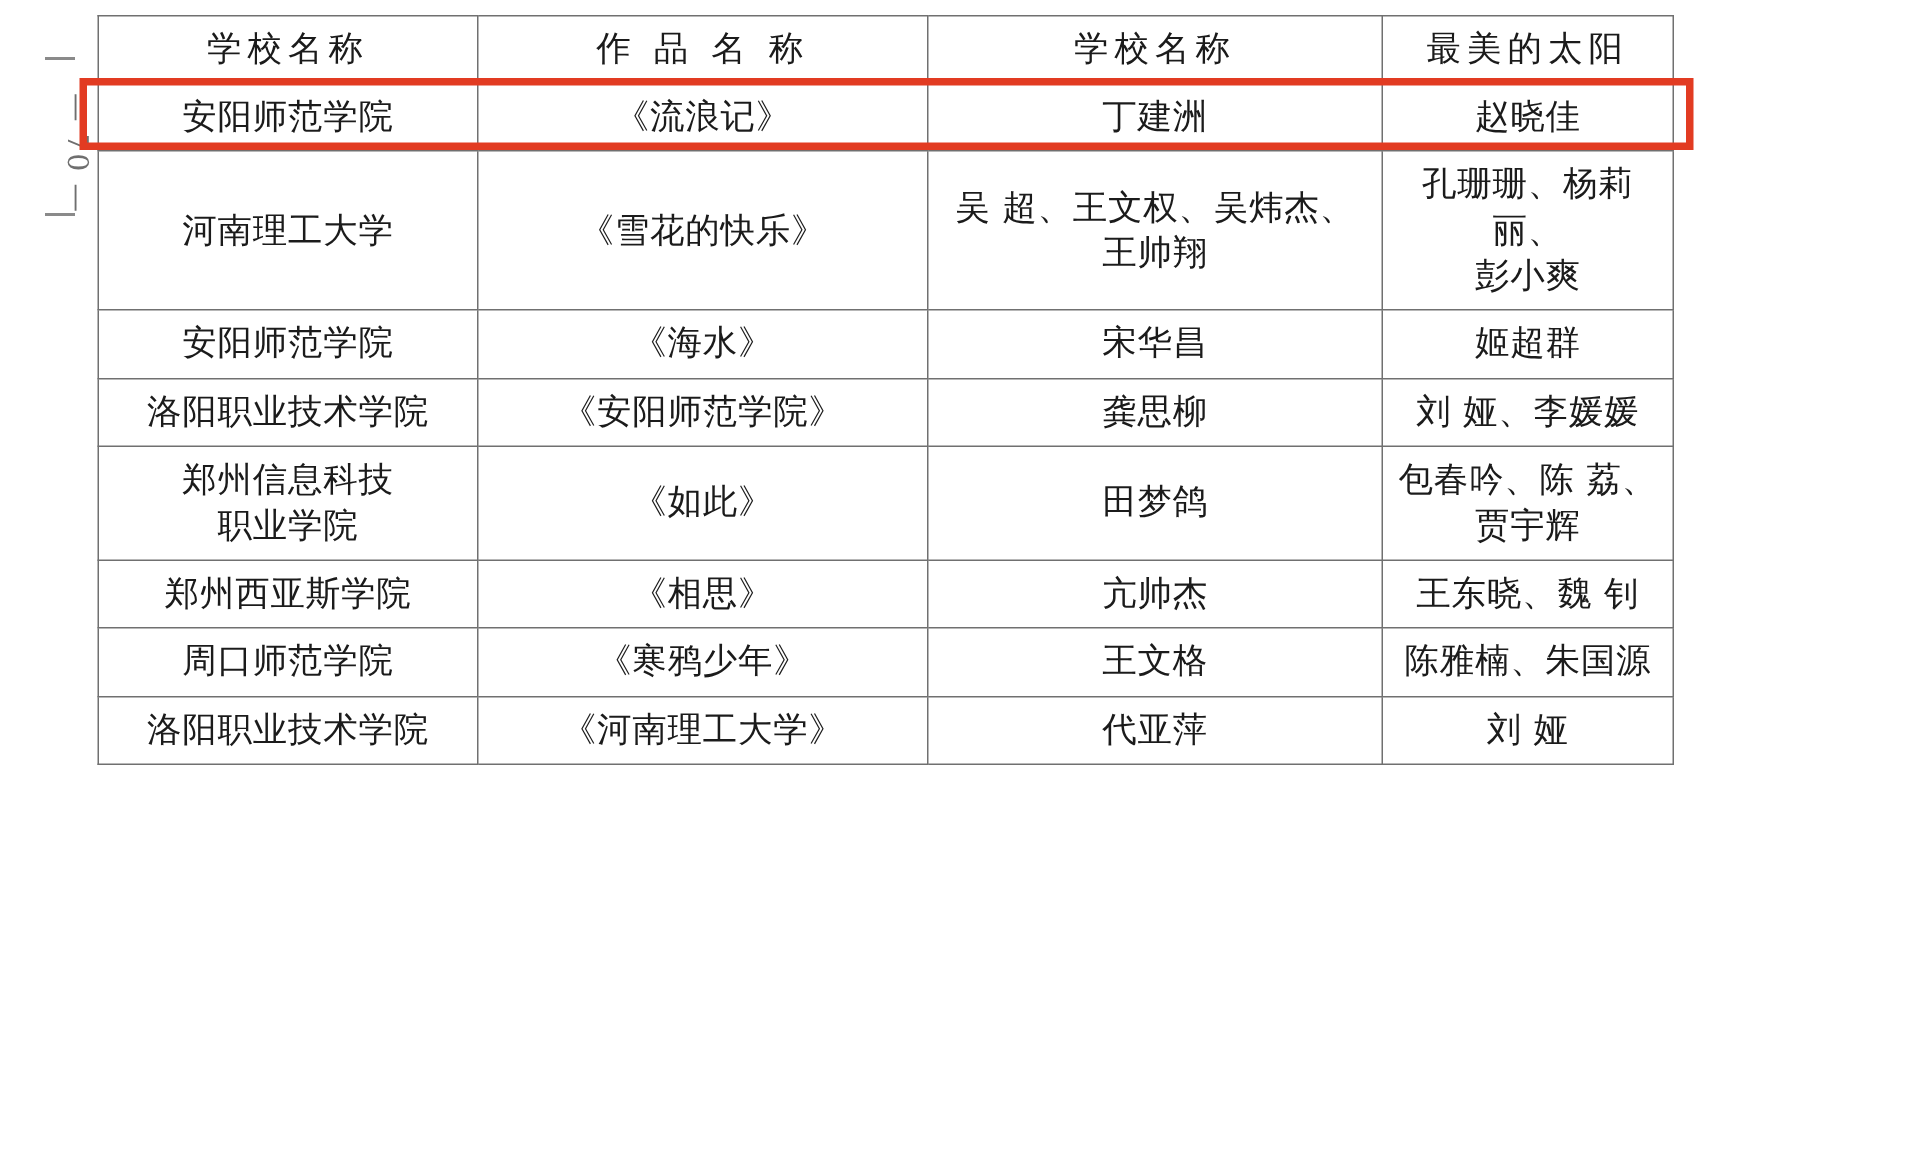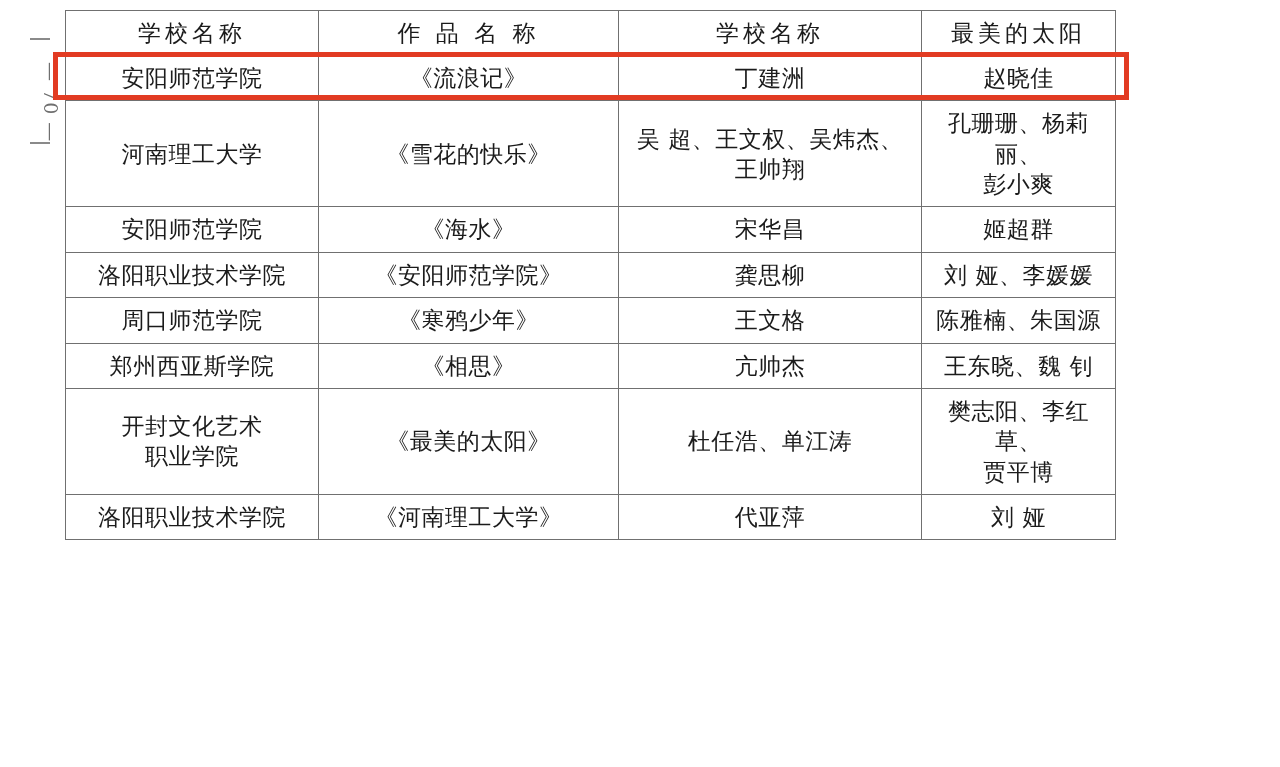--- a/index.html
+++ b/index.html
@@ -139,37 +139,37 @@
           <td>《海水》</td>
           <td>宋华昌</td>
           <td>姬超群</td>
         </tr>
         <tr>
           <td>洛阳职业技术学院</td>
           <td>《安阳师范学院》</td>
           <td>龚思柳</td>
           <td>刘  娅、李媛媛</td>
         </tr>
-        <tr>
-          <td>周口师范学院</td>
-          <td>《寒鸦少年》</td>
-          <td>王文格</td>
-          <td>陈雅楠、朱国源</td>
+        <tr class="row-tall">
+          <td class="cell-two-line">郑州信息科技<br>职业学院</td>
+          <td>《如此》</td>
+          <td>田梦鸽</td>
+          <td class="cell-two-line">包春吟、陈  荔、<br>贾宇辉</td>
         </tr>
         <tr>
           <td>郑州西亚斯学院</td>
           <td>《相思》</td>
           <td>亢帅杰</td>
           <td>王东晓、魏  钊</td>
         </tr>
-        <tr class="row-tall">
-          <td class="cell-two-line">开封文化艺术<br>职业学院</td>
-          <td>《最美的太阳》</td>
-          <td>杜任浩、单江涛</td>
-          <td class="cell-two-line">樊志阳、李红草、<br>贾平博</td>
+        <tr>
+          <td>周口师范学院</td>
+          <td>《寒鸦少年》</td>
+          <td>王文格</td>
+          <td>陈雅楠、朱国源</td>
         </tr>
         <tr>
           <td>洛阳职业技术学院</td>
           <td>《河南理工大学》</td>
           <td>代亚萍</td>
           <td>刘  娅</td>
         </tr>
       </tbody>
   </table>
 </div>

